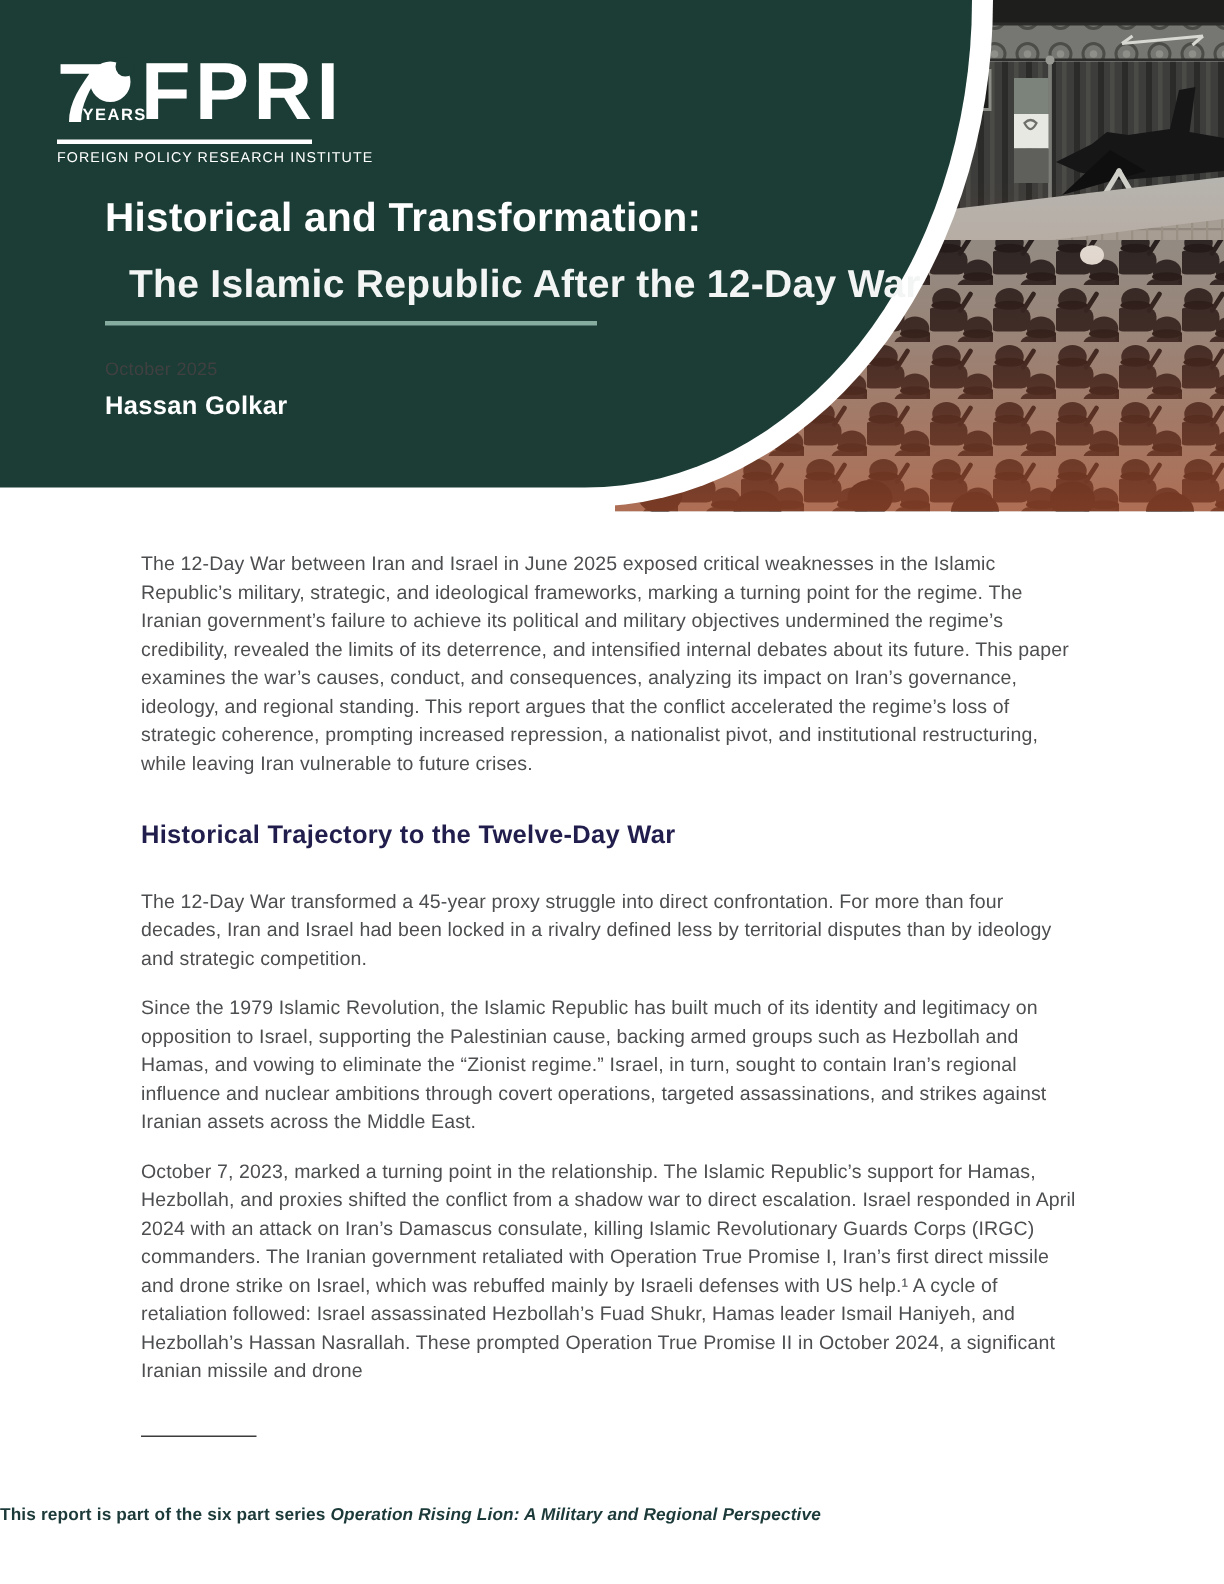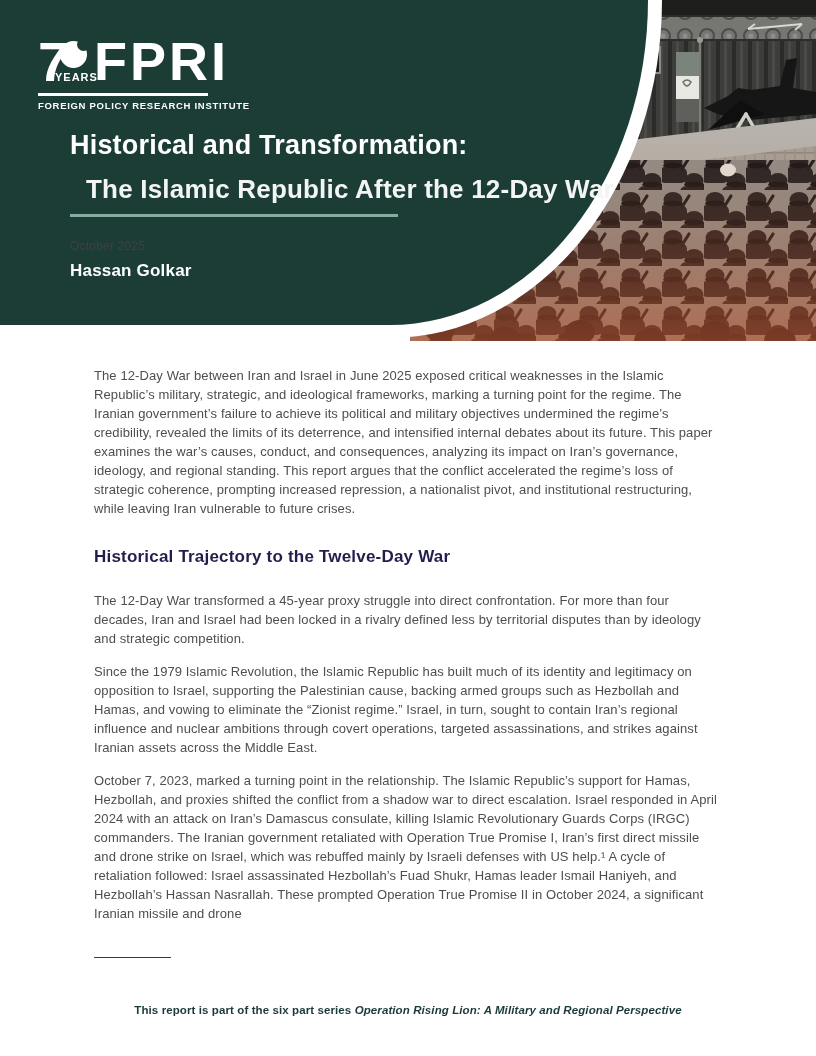--- a/index.html
+++ b/index.html
@@ -42,21 +42,21 @@
   .logo-years {
     position:absolute; left:17px; top:31px;
     font-size:11px; font-weight:700; letter-spacing:1px;
   }
   .logo-acronym {
     position:absolute; left:56px; top:-4px;
     font-size:54px; font-weight:700; letter-spacing:3px; line-height:50px;
   }
   .logo-rule { width:170px; height:3px; background:#ffffff; margin-top:5px; }
   .logo-fullname {
-    margin-top:4px; font-size:9.5px; font-weight:700; letter-spacing:0.7px;
+    margin-top:4px; font-size:9.5px; font-weight:400; letter-spacing:0.7px;
     white-space:nowrap;
   }
 
   .cover-title {
     position:absolute; left:70px; top:130px; z-index:4;
     font-size:27px; font-weight:700; color:#ffffff; letter-spacing:0.2px;
   }
   .cover-subtitle {
     position:absolute; left:86px; top:174px; z-index:4;
     font-size:26px; font-weight:600; color:#f2f5f4; letter-spacing:0.2px;
@@ -87,21 +87,21 @@
 
   
   .footnote { margin-top:34px; }
   .footnote-rule { width:77px; height:0; border-top:1.5px solid #3c3c3e; margin-bottom:6px; }
   .footnote-text { font-size:10px; line-height:14.5px; color:#55565a; }
   .footnote-num { margin-right:8px; }
 
   
   .series-note {
     position:absolute; left:0; top:1004px; width:816px; z-index:5;
-    text-align:center; font-size:11.5px; font-weight:700; color:#1c3a39;
+    font-size:11.5px; font-weight:700; color:#1c3a39;
     letter-spacing:0.1px;
   }
   .series-note em { font-style:italic; }
 </style>
 </head>
 <body>
 
 <div class="page">
 
   <div class="hero">

